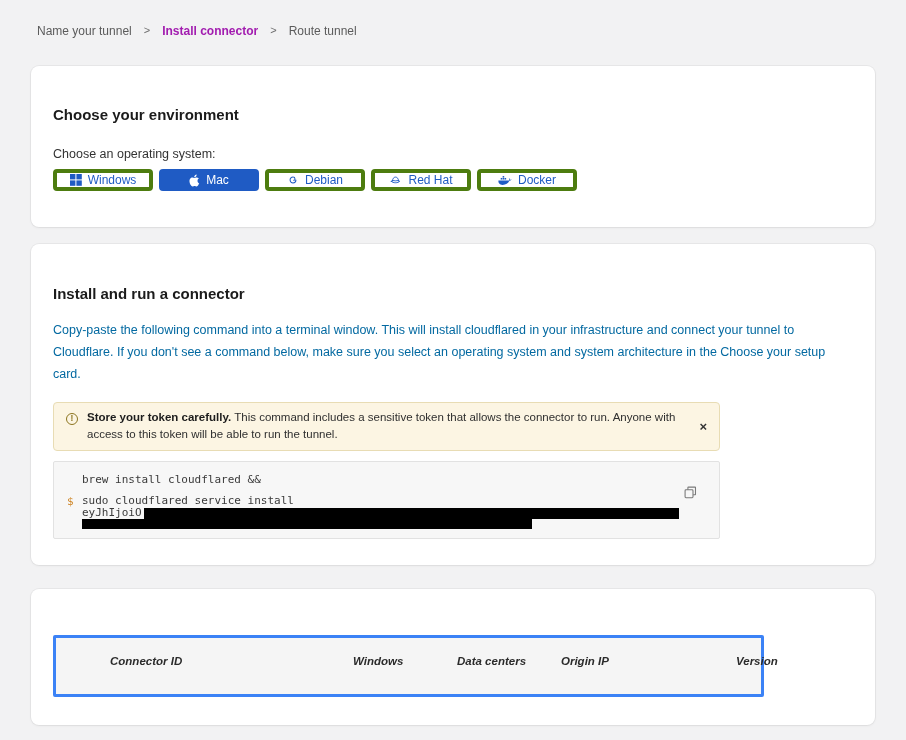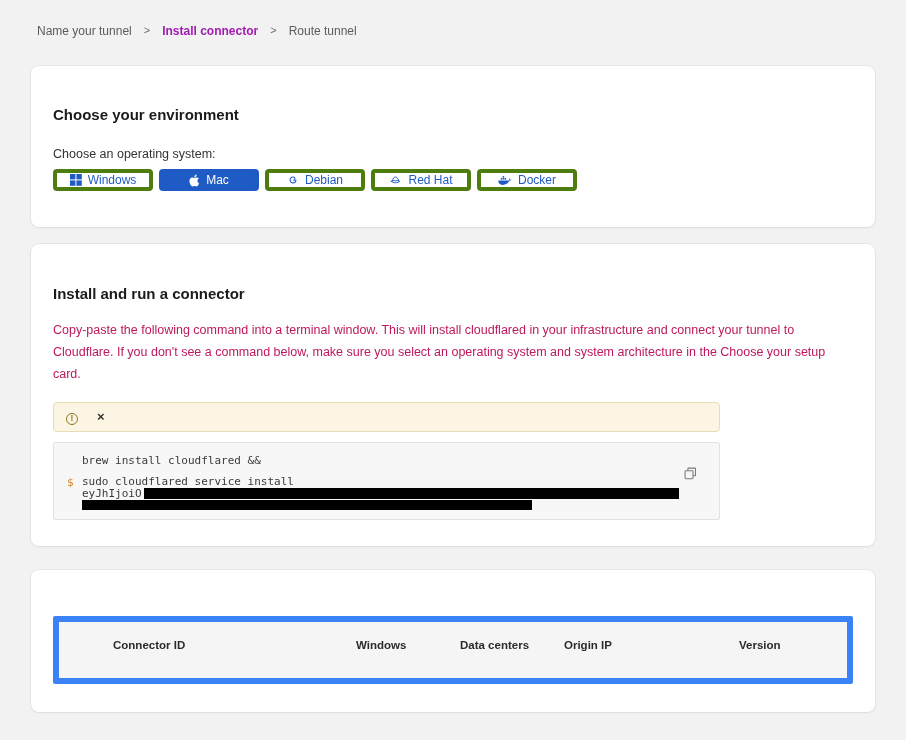--- a/index.html
+++ b/index.html
@@ -36,21 +36,21 @@
   .os-row{display:flex;gap:6px;margin-top:8px;}
   .os-btn{
     width:100px;height:22px;border:4px solid #4d7c0f;border-radius:4px;
     background:#fff;color:var(--accent-blue);
     display:flex;align-items:center;justify-content:center;gap:6px;
     font-size:12px;font-family:"Liberation Sans",sans-serif;cursor:pointer;padding:0;
   }
   .os-btn.selected{background:var(--accent-blue);border-color:var(--accent-blue);color:#fff;}
   .os-btn svg{display:block;}
   
-  .description{font-size:12.5px;line-height:1.75;color:#be185d;margin-top:18px;max-width:800px;}
+  .description{font-size:12.5px;line-height:1.75;color:#0369a1;margin-top:18px;max-width:800px;}
   .callout{
     margin-top:16px;width:667px;
     background:var(--callout-bg);border:1px solid #e8dcb4;border-radius:4px;
     padding:6px 12px;display:flex;align-items:flex-start;gap:9px;
   }
   .callout-icon{
     flex:none;margin-top:4px;width:12px;height:12px;border:1.4px solid var(--warning-olive);
     border-radius:50%;color:var(--warning-olive);font-size:8.5px;font-weight:bold;
     display:flex;align-items:center;justify-content:center;line-height:1;
   }
@@ -66,23 +66,24 @@
   .codeblock .line{line-height:13px;}
   .codeblock .line1{margin-bottom:8px;}
   .codeblock .prompt{position:absolute;left:13px;top:33px;color:#d08a2e;}
   .token-line{display:flex;align-items:center;line-height:12px;}
   .bar{background:#000;height:11px;}
   .bar1{width:553px;margin-left:2px;}
   .bar2{width:450px;height:10px;margin-top:0px;}
   .copy-btn{position:absolute;right:22px;top:24px;width:13px;height:13px;cursor:pointer;background:none;border:none;padding:0;}
   
   .table{
-    margin-top:18px;width:800px;
-    background:#f5f5f5;border:6px solid #3b82f6;border-radius:2px;
+    margin-top:18px;width:711px;
+    background:#f5f5f5;border:3px solid #3b82f6;border-radius:2px;
     padding:17px 0 15px 0;
+    font-style:italic;
   }
   .trow{display:grid;grid-template-columns:243px 104px 104px 175px 1fr;padding-left:54px;padding-right:16px;}
   .thead{font-size:11.5px;font-weight:bold;color:#2b2b2b;margin-bottom:12px;}
   .tvals{font-size:12px;color:#1f1f1f;}
   .status-connected{color:var(--status-green);}
   .version-cell .warn-tri{color:var(--warning-olive);font-size:11px;margin-left:4px;}
 </style>
 </head>
 <body>
 
@@ -159,20 +160,21 @@
     </div>
   </section>
 
   <section class="card">
     <div class="card-inner" style="padding-bottom:26px;">
       <h2 class="card-title">Install and run a connector</h2>
       <p class="description">Copy-paste the following command into a terminal window. This will install cloudflared in your infrastructure and connect your tunnel to Cloudflare. If you don't see a command below, make sure you select an operating system and system architecture in the Choose your setup card.</p>
 
       <div class="callout">
         <span class="callout-icon">!</span>
+        <span class="callout-text"><b>Store your token carefully.</b><span> This command includes a sensitive token that allows the connector to run. Anyone with access to this token will be able to run the tunnel.</span></span>
         <span class="callout-close">×</span>
       </div>
 
       <div class="codeblock">
         <span class="prompt">$</span>
         <div class="line line1">brew install cloudflared &amp;&amp;</div>
         <div class="line">sudo cloudflared service install</div>
         <div class="token-line">
           <span>eyJhIjoiO</span>
           <span class="bar bar1"></span>

